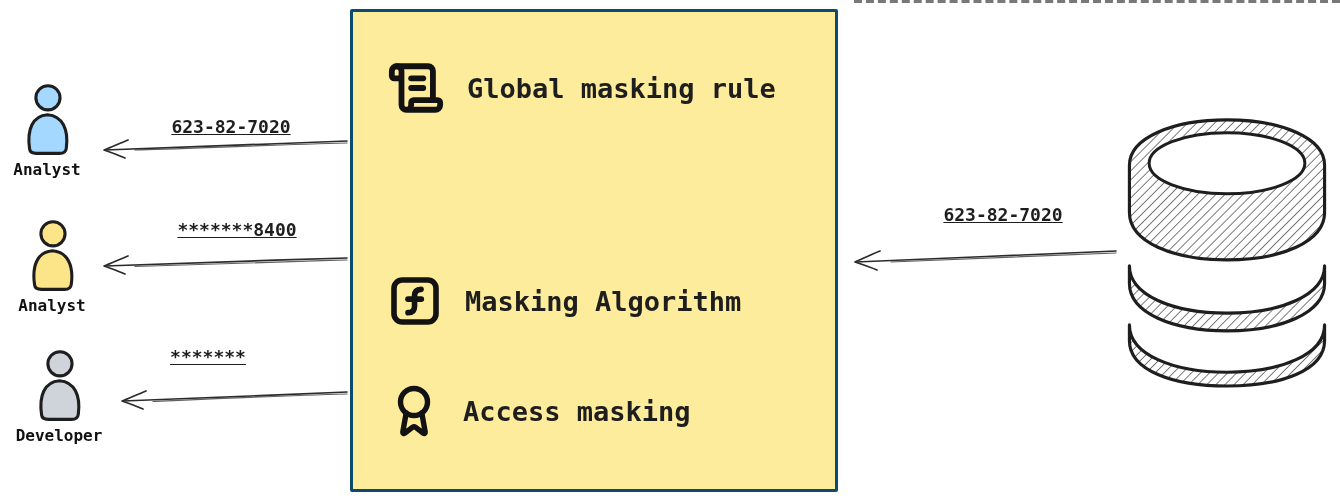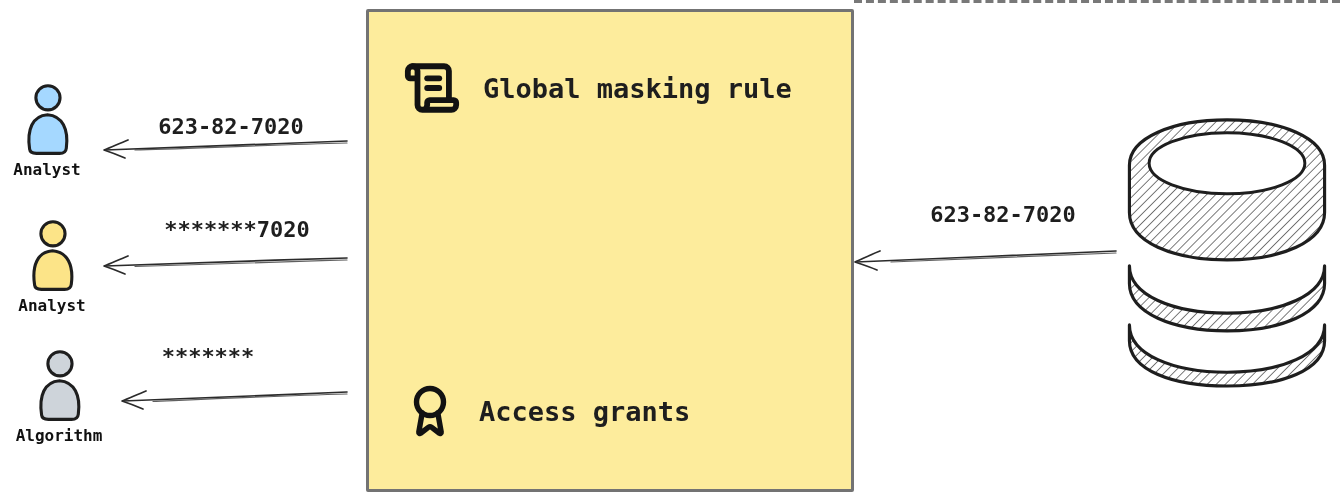--- a/index.html
+++ b/index.html
@@ -5,30 +5,30 @@
   html,body{margin:0;padding:0;background:#fff;}
   .stage{position:relative;width:1340px;height:504px;background:#fff;overflow:hidden;
          font-family:"DejaVu Sans Mono","Liberation Mono",monospace;color:#1e1e1e;}
 
   
   .actor{position:absolute;width:120px;display:flex;flex-direction:column;align-items:center;}
   .actor svg{width:58px;height:72px;display:block;}
   .actor-label{margin-top:4px;font-size:16px;font-weight:600;color:#111;letter-spacing:0;}
 
   
-  .flow-value{position:absolute;width:210px;text-align:center;font-size:22px;line-height:28px;
-              font-weight:600;color:#1e1e1e;white-space:nowrap;}
+  .flow-value{position:absolute;width:210px;text-align:center;font-size:18px;line-height:28px;
+              font-weight:600;color:#1e1e1e;white-space:nowrap;text-decoration:underline;}
 
   
   .arrow{position:absolute;}
   .arrow path{stroke:#2b2b2b;fill:none;stroke-linecap:round;stroke-linejoin:round;}
 
   
   .masking-box{position:absolute;left:350px;top:9px;width:488px;height:483px;
-               border:3px solid #737373;border-radius:2px;box-sizing:border-box;margin-left:16px;}
+               border:3px solid #0c4a6e;border-radius:2px;box-sizing:border-box;}
   .box-item{position:absolute;left:34px;display:flex;align-items:center;gap:22px;height:60px;}
   .box-item svg{flex:0 0 auto;display:block;}
   .box-item .item-label{font-size:27px;font-weight:600;color:#1e1e1e;white-space:nowrap;}
   .line-icon{stroke:#121212;fill:none;stroke-linecap:round;stroke-linejoin:round;}
 
   
   .database{position:absolute;left:1122px;top:114px;}
   .database svg{width:210px;height:274px;display:block;}
 
   
@@ -56,25 +56,25 @@
       <path d="M12 67 C9 47 15 32.5 30.5 31.5 C46 32.5 52.5 47 50 66 C49.6 70 46.5 71.5 43 71.5 L19 71.5 C15 71.5 12.4 70.5 12 67 Z" stroke="#1e1e1e" stroke-width="3.2" stroke-linejoin="round" fill="#fce488"></path>
     </svg>
     <div class="actor-label">Analyst</div>
   </div>
 
   <div class="actor" style="left:-1px;top:350px;">
     <svg viewBox="0 0 60 74">
       <circle cx="31" cy="14" r="12.5" stroke="#1e1e1e" stroke-width="3.2" fill="#ced4da"></circle>
       <path d="M12 67 C9 47 15 32.5 30.5 31.5 C46 32.5 52.5 47 50 66 C49.6 70 46.5 71.5 43 71.5 L19 71.5 C15 71.5 12.4 70.5 12 67 Z" stroke="#1e1e1e" stroke-width="3.2" stroke-linejoin="round" fill="#ced4da"></path>
     </svg>
-    <div class="actor-label">Algorithm</div>
+    <div class="actor-label">Developer</div>
   </div>
 
   <div class="flow-value" style="left:126px;top:113px;">623-82-7020</div>
-  <div class="flow-value" style="left:132px;top:216px;">*******7020</div>
+  <div class="flow-value" style="left:132px;top:216px;">*******8400</div>
   <div class="flow-value" style="left:103px;top:343px;">*******</div>
 
   <svg class="arrow" style="left:95px;top:134px;" width="254" height="26">
     <path d="M252 7 C170 10 80 14 10 16" stroke-width="1.7"></path>
     <path d="M252 9 C170 11 85 15 40 16" stroke-width="1.2" opacity="0.75"></path>
     <path d="M33 6 C23 10 15 14 9 16 C15 18 23 21 30 24" stroke-width="1.7"></path>
   </svg>
 
   <svg class="arrow" style="left:95px;top:252px;" width="254" height="26">
     <path d="M252 6 C170 8 80 12 10 14" stroke-width="1.7"></path>
@@ -94,27 +94,35 @@
       <svg width="58" height="58" viewBox="0 0 24 24" class="line-icon" stroke-width="2.4">
         <path d="M15 12h-5"></path>
         <path d="M15 8h-5"></path>
         <path d="M19 17V5a2 2 0 0 0-2-2H4"></path>
         <path d="M8 21h12a2 2 0 0 0 2-2v-1a1 1 0 0 0-1-1H11a1 1 0 0 0-1 1v1a2 2 0 1 1-4 0V5a2 2 0 1 0-4 0v2a1 1 0 0 0 1 1h3"></path>
       </svg>
       <span class="item-label">Global masking rule</span>
     </div>
 
 
+    <div class="box-item" style="top:259px;">
+      <svg width="56" height="56" viewBox="0 0 24 24" class="line-icon" stroke-width="2.4">
+        <rect x="3" y="3" width="18" height="18" rx="3.5"></rect>
+        <path d="M9 17c2 0 2.8-1 2.8-2.8v-4.4C11.8 8 12.6 7 14.6 7"></path>
+        <path d="M9 11.2h5.7"></path>
+      </svg>
+      <span class="item-label">Masking Algorithm</span>
+    </div>
 
     <div class="box-item" style="top:369px;">
       <svg width="54" height="62" viewBox="0 0 24 24" class="line-icon" stroke-width="2.4">
         <path d="m15.477 12.89 1.515 8.526a.5.5 0 0 1-.81.47l-3.58-2.687a1 1 0 0 0-1.197 0l-3.586 2.686a.5.5 0 0 1-.81-.469l1.514-8.526"></path>
         <circle cx="12" cy="8" r="6"></circle>
       </svg>
-      <span class="item-label">Access grants</span>
+      <span class="item-label">Access masking</span>
     </div>
   </div>
 
   <div class="flow-value" style="left:898px;top:201px;">623-82-7020</div>
 
   <svg class="arrow" style="left:846px;top:244px;" width="272" height="28">
     <path d="M270 7 C190 10 90 15 10 18" stroke-width="1.7"></path>
     <path d="M270 9 C190 12 95 16 45 18" stroke-width="1.2" opacity="0.75"></path>
     <path d="M34 7 C24 11 16 15 9 18 C15 20 24 23 31 26" stroke-width="1.7"></path>
   </svg>

